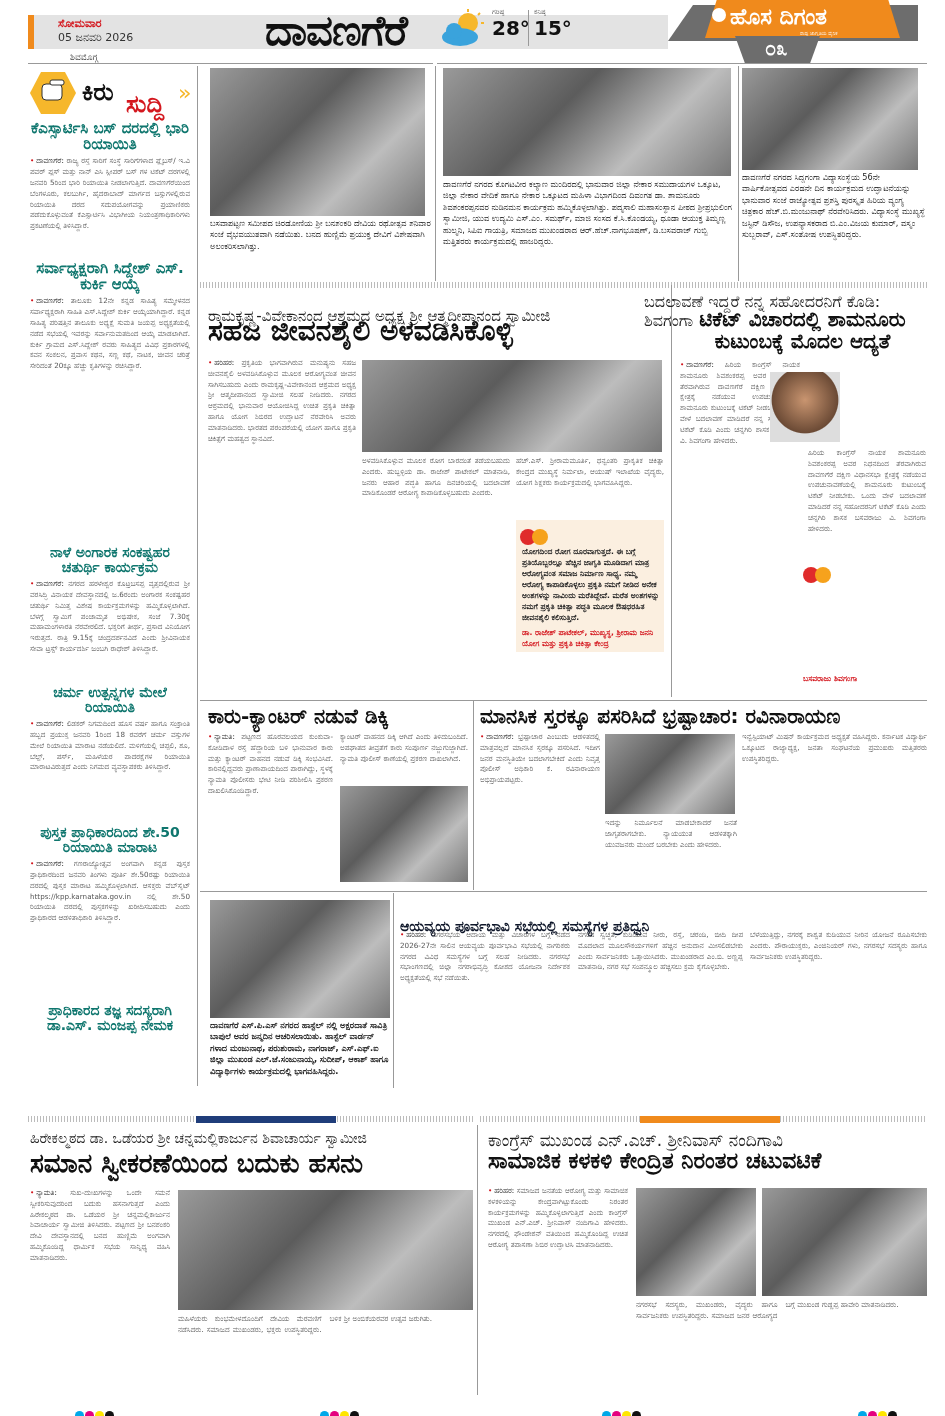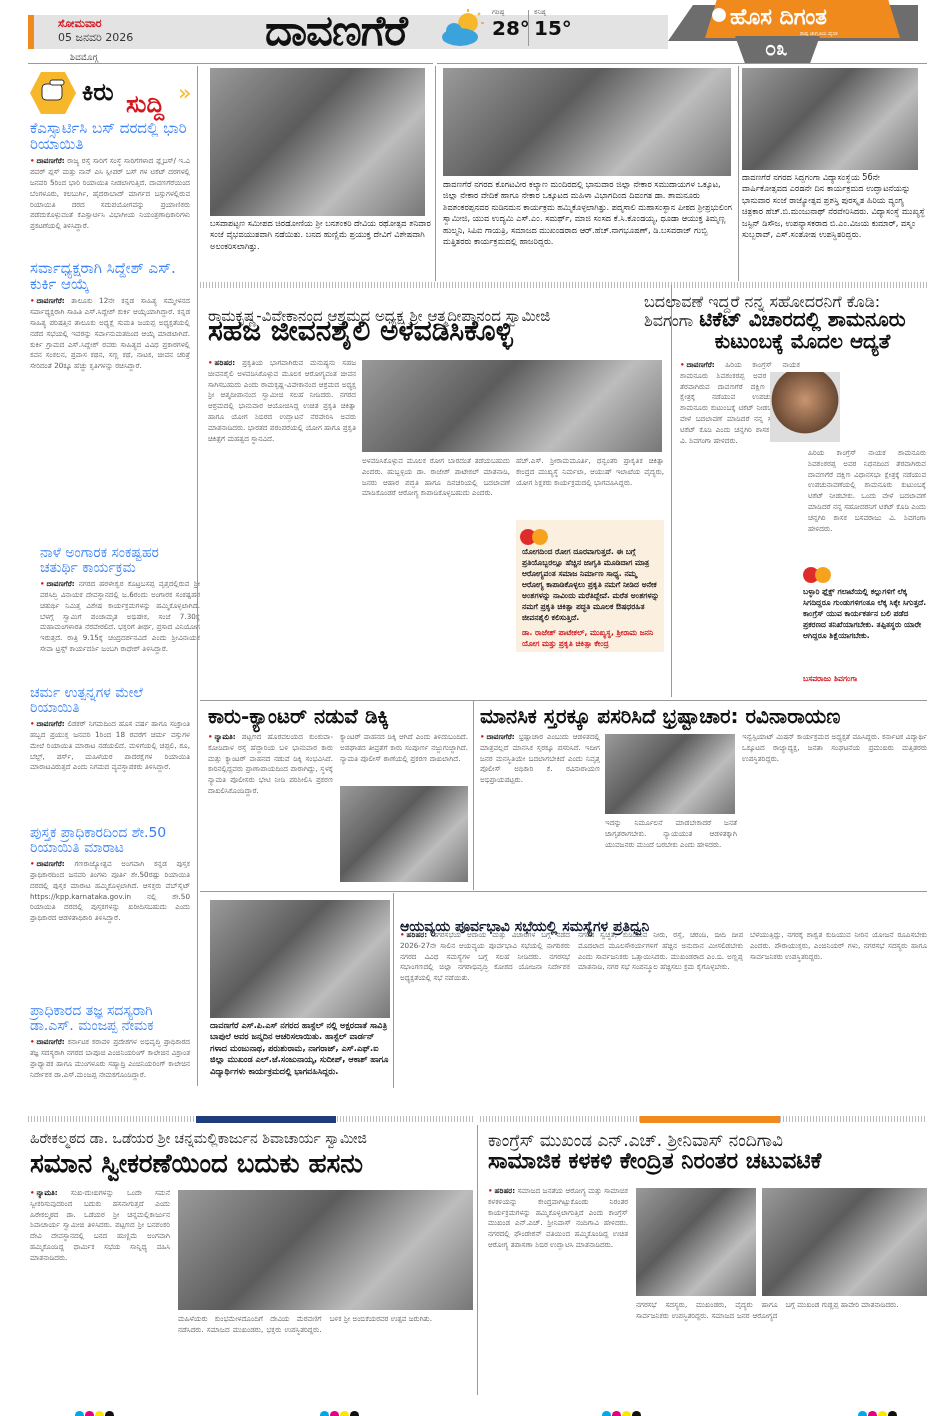--- a/index.html
+++ b/index.html
@@ -17,24 +17,24 @@
   .temp-lbl{font-size:7px;color:#555}
   .temp{font-size:20px;font-weight:bold;color:#111}
   .brand{left:705px;top:0;width:195px;height:38px;background:#f08a1c;clip-path:polygon(6% 0,94% 0,100% 100%,0 100%)}
   .brand-name{left:718px;top:4px;font-size:22px;font-weight:bold;color:#fff}
   .brand-tag{left:800px;top:30px;font-size:5px;color:#fff}
   .pageno-bg{left:735px;top:36px;width:85px;height:28px;background:#6d6d6d;clip-path:polygon(0 0,100% 0,88% 100%,12% 100%)}
   .pageno{left:765px;top:36px;font-size:20px;font-weight:bold;color:#fff}
   .hr{background:#999;height:1px}
   .vr{background:#999;width:1px}
   
-  .hl{font-weight:normal;color:#3b82f6;line-height:1.08;text-align:left}
+  .hl{font-weight:bold;color:#0f766e;line-height:1.08;text-align:center}
   .sub{color:#222;line-height:1.2}
   .body{font-size:7.2px;color:#555;line-height:1.5;text-align:justify}
-  .dateline{color:#111;font-weight:bold}
+  .dateline{color:#111;font-weight:normal}
   .dateline::before{content:"•";color:#d4181f;margin-right:2px}
   .photo{background:linear-gradient(135deg,#9a9a9a,#5c5c5c 40%,#bdbdbd 70%,#777);}
   .caption{font-size:8.2px;color:#222;line-height:1.4}
   .dotted{height:6px;background:repeating-linear-gradient(90deg,#bbb 0 1px,transparent 1px 3px)}
   .quote-box{background:#fbefe0}
   .cmyk span{display:inline-block;width:9px;height:9px;border-radius:50%;margin-right:1px}
   .kirusuddi{left:30px;top:70px;width:160px;height:46px}
 </style>
 </head>
 <body>
@@ -88,35 +88,34 @@
 </div>
 
 <div class="abs" style="left:30px;top:120px;width:160px">
   <div class="hl" style="font-size:15px">ಕೆಎಸ್ಸಾರ್ಟಿಸಿ ಬಸ್ ದರದಲ್ಲಿ ಭಾರಿ ರಿಯಾಯಿತಿ</div>
   <div class="body" style="margin-top:4px;height:108px;overflow:hidden"><span class="dateline">ದಾವಣಗೆರೆ:</span> <span>ರಾಜ್ಯ ರಸ್ತೆ ಸಾರಿಗೆ ಸಂಸ್ಥೆ ಸಾರಿಗೆಗಳಾದ ಫ್ಲೈಬಸ್/ ಇ.ವಿ ಪವರ್ ಪ್ಲಸ್ ಮತ್ತು ನಾನ್ ಎಸಿ ಸ್ಲೀಪರ್ ಬಸ್ ಗಳ ಟಿಕೆಟ್ ದರಗಳಲ್ಲಿ ಜನವರಿ 5ರಿಂದ ಭಾರಿ ರಿಯಾಯಿತಿ ನೀಡಲಾಗುತ್ತಿದೆ. ದಾವಣಗೆರೆಯಿಂದ ಬೆಂಗಳೂರು, ಕಲಬುರ್ಗಿ, ಹೈದರಾಬಾದ್ ಮಾರ್ಗದ ಬಸ್ಸುಗಳಲ್ಲಿರುವ ರಿಯಾಯಿತಿ ದರದ ಸದುಪಯೋಗವನ್ನು ಪ್ರಯಾಣಿಕರು ಪಡೆದುಕೊಳ್ಳುವಂತೆ ಕೆಎಸ್ಸಾರ್ಟಿಸಿ ವಿಭಾಗೀಯ ನಿಯಂತ್ರಣಾಧಿಕಾರಿಗಳು ಪ್ರಕಟಣೆಯಲ್ಲಿ ತಿಳಿಸಿದ್ದಾರೆ.</span></div>
 </div>
 <div class="abs" style="left:30px;top:260px;width:160px">
   <div class="hl" style="font-size:15px">ಸರ್ವಾಧ್ಯಕ್ಷರಾಗಿ ಸಿದ್ದೇಶ್ ಎಸ್. ಕುರ್ಕಿ ಆಯ್ಕೆ</div>
   <div class="body" style="margin-top:4px;height:256px;overflow:hidden"><span class="dateline">ದಾವಣಗೆರೆ:</span> <span>ತಾಲೂಕು 12ನೇ ಕನ್ನಡ ಸಾಹಿತ್ಯ ಸಮ್ಮೇಳನದ ಸರ್ವಾಧ್ಯಕ್ಷರಾಗಿ ಸಾಹಿತಿ ಎಸ್.ಸಿದ್ದೇಶ್ ಕುರ್ಕಿ ಆಯ್ಕೆಯಾಗಿದ್ದಾರೆ. ಕನ್ನಡ ಸಾಹಿತ್ಯ ಪರಿಷತ್ತಿನ ತಾಲೂಕು ಅಧ್ಯಕ್ಷೆ ಸುಮತಿ ಜಯಪ್ಪ ಅಧ್ಯಕ್ಷತೆಯಲ್ಲಿ ನಡೆದ ಸಭೆಯಲ್ಲಿ ಇವರನ್ನು ಸರ್ವಾನುಮತದಿಂದ ಆಯ್ಕೆ ಮಾಡಲಾಗಿದೆ. ಕುರ್ಕಿ ಗ್ರಾಮದ ಎಸ್.ಸಿದ್ದೇಶ್ ರವರು ಸಾಹಿತ್ಯದ ವಿವಿಧ ಪ್ರಕಾರಗಳಲ್ಲಿ ಕವನ ಸಂಕಲನ, ಪ್ರವಾಸ ಕಥನ, ಸಣ್ಣ ಕಥೆ, ನಾಟಕ, ಜೀವನ ಚರಿತ್ರೆ ಸೇರಿದಂತೆ 20ಕ್ಕೂ ಹೆಚ್ಚು ಕೃತಿಗಳನ್ನು ರಚಿಸಿದ್ದಾರೆ.</span></div>
 </div>
-<div class="abs" style="left:40px;top:545px;width:160px">
+<div class="abs" style="left:30px;top:545px;width:160px">
   <div class="hl" style="font-size:14px">ನಾಳೆ ಅಂಗಾರಕ ಸಂಕಷ್ಟಹರ ಚತುರ್ಥಿ ಕಾರ್ಯಕ್ರಮ</div>
   <div class="body" style="margin-top:4px;height:95px;overflow:hidden"><span class="dateline">ದಾವಣಗೆರೆ:</span> <span>ನಗರದ ಹರಳೇಶ್ವರ ಕೊಟ್ರಬಸಪ್ಪ ವೃತ್ತದಲ್ಲಿರುವ ಶ್ರೀ ವರಸಿದ್ಧಿ ವಿನಾಯಕ ದೇವಸ್ಥಾನದಲ್ಲಿ ಜ.6ರಂದು ಅಂಗಾರಕ ಸಂಕಷ್ಟಹರ ಚತುರ್ಥಿ ನಿಮಿತ್ತ ವಿಶೇಷ ಕಾರ್ಯಕ್ರಮಗಳನ್ನು ಹಮ್ಮಿಕೊಳ್ಳಲಾಗಿದೆ. ಬೆಳಗ್ಗೆ ಸ್ವಾಮಿಗೆ ಪಂಚಾಮೃತ ಅಭಿಷೇಕ, ಸಂಜೆ 7.30ಕ್ಕೆ ಮಹಾಮಂಗಳಾರತಿ ನೆರವೇರಲಿದೆ. ಭಕ್ತರಿಗೆ ತೀರ್ಥ, ಪ್ರಸಾದ ವಿನಿಯೋಗ ಇರುತ್ತದೆ. ರಾತ್ರಿ 9.15ಕ್ಕೆ ಚಂದ್ರದರ್ಶನವಿದೆ ಎಂದು ಶ್ರೀವಿನಾಯಕ ಸೇವಾ ಟ್ರಸ್ಟ್ ಕಾರ್ಯದರ್ಶಿ ಜಂಬಗಿ ರಾಧೇಶ್ ತಿಳಿಸಿದ್ದಾರೆ.</span></div>
 </div>
 <div class="abs" style="left:30px;top:685px;width:160px">
   <div class="hl" style="font-size:14px">ಚರ್ಮ ಉತ್ಪನ್ನಗಳ ಮೇಲೆ ರಿಯಾಯಿತಿ</div>
   <div class="body" style="margin-top:4px;height:82px;overflow:hidden"><span class="dateline">ದಾವಣಗೆರೆ:</span> <span>ಲಿಡಕರ್ ನಿಗಮದಿಂದ ಹೊಸ ವರ್ಷ ಹಾಗೂ ಸಂಕ್ರಾಂತಿ ಹಬ್ಬದ ಪ್ರಯುಕ್ತ ಜನವರಿ 1ರಿಂದ 18 ರವರೆಗೆ ಚರ್ಮ ವಸ್ತುಗಳ ಮೇಲೆ ರಿಯಾಯಿತಿ ಮಾರಾಟ ನಡೆಯಲಿದೆ. ಮಳಿಗೆಯಲ್ಲಿ ಚಪ್ಪಲಿ, ಶೂ, ಬೆಲ್ಟ್, ಪರ್ಸ್, ಮಹಿಳೆಯರ ಪಾದರಕ್ಷೆಗಳ ರಿಯಾಯಿತಿ ಮಾರಾಟವಿರುತ್ತದೆ ಎಂದು ನಿಗಮದ ವ್ಯವಸ್ಥಾಪಕರು ತಿಳಿಸಿದ್ದಾರೆ.</span></div>
 </div>
 <div class="abs" style="left:30px;top:825px;width:160px">
   <div class="hl" style="font-size:14px">ಪುಸ್ತಕ ಪ್ರಾಧಿಕಾರದಿಂದ ಶೇ.50 ರಿಯಾಯಿತಿ ಮಾರಾಟ</div>
   <div class="body" style="margin-top:4px;height:125px;overflow:hidden"><span class="dateline">ದಾವಣಗೆರೆ:</span> <span>ಗಣರಾಜ್ಯೋತ್ಸವ ಅಂಗವಾಗಿ ಕನ್ನಡ ಪುಸ್ತಕ ಪ್ರಾಧಿಕಾರದಿಂದ ಜನವರಿ ತಿಂಗಳು ಪೂರ್ತಿ ಶೇ.50ರಷ್ಟು ರಿಯಾಯಿತಿ ದರದಲ್ಲಿ ಪುಸ್ತಕ ಮಾರಾಟ ಹಮ್ಮಿಕೊಳ್ಳಲಾಗಿದೆ. ಆಸಕ್ತರು ವೆಬ್‌ಸೈಟ್ https://kpp.karnataka.gov.in ನಲ್ಲಿ ಶೇ.50 ರಿಯಾಯಿತಿ ದರದಲ್ಲಿ ಪುಸ್ತಕಗಳನ್ನು ಖರೀದಿಸಬಹುದು ಎಂದು ಪ್ರಾಧಿಕಾರದ ಆಡಳಿತಾಧಿಕಾರಿ ತಿಳಿಸಿದ್ದಾರೆ.</span></div>
 </div>
 <div class="abs" style="left:30px;top:1003px;width:160px">
   <div class="hl" style="font-size:14px">ಪ್ರಾಧಿಕಾರದ ತಜ್ಞ ಸದಸ್ಯರಾಗಿ ಡಾ.ಎಸ್. ಮಂಜಪ್ಪ ನೇಮಕ</div>
-  <div class="body" style="margin-top:4px;height:60px;overflow:hidden"><span class="dateline">ದಾವಣಗೆರೆ:</span> <span>ಕರ್ನಾಟಕ ಕರಾವಳಿ ಪ್ರದೇಶಗಳ ಅಭಿವೃದ್ಧಿ ಪ್ರಾಧಿಕಾರದ ತಜ್ಞ ಸದಸ್ಯರಾಗಿ ನಗರದ ಬಾಪೂಜಿ ಎಂಜಿನಿಯರಿಂಗ್ ಕಾಲೇಜಿನ ವಿಶ್ರಾಂತ ಪ್ರಾಧ್ಯಾಪಕ ಹಾಗೂ ಮುಂಗಳೂರು ಸಹ್ಯಾದ್ರಿ ಎಂಜಿನಿಯರಿಂಗ್ ಕಾಲೇಜಿನ ನಿರ್ದೇಶಕ ಡಾ.ಎಸ್.ಮಂಜಪ್ಪ ನೇಮಕಗೊಂಡಿದ್ದಾರೆ.</span></div>
 </div>
 <div class="abs vr" style="left:197px;top:66px;height:1020px"></div>
 
 <div class="abs photo" style="left:210px;top:68px;width:215px;height:148px"></div>
 <div class="abs caption" style="left:210px;top:218px;width:225px;height:60px;overflow:hidden">ಬಸವಾಪಟ್ಟಣ ಸಮೀಪದ ಚಿರಡೋಣಿಯ ಶ್ರೀ ಬನಶಂಕರಿ ದೇವಿಯ ರಥೋತ್ಸವ ಶನಿವಾರ ಸಂಜೆ ವೈಭವಯುತವಾಗಿ ನಡೆಯಿತು. ಬನದ ಹುಣ್ಣಿಮೆ ಪ್ರಯುಕ್ತ ದೇವಿಗೆ ವಿಶೇಷವಾಗಿ ಅಲಂಕರಿಸಲಾಗಿತ್ತು.</div>
 <div class="abs vr" style="left:435px;top:66px;height:215px"></div>
 <div class="abs photo" style="left:443px;top:68px;width:288px;height:108px"></div>
 <div class="abs caption" style="left:443px;top:179px;width:292px;height:100px;overflow:hidden">ದಾವಣಗೆರೆ ನಗರದ ಕೊಗಟವೀರ ಕಲ್ಯಾಣ ಮಂದಿರದಲ್ಲಿ ಭಾನುವಾರ ಜಿಲ್ಲಾ ನೇಕಾರ ಸಮುದಾಯಗಳ ಒಕ್ಕೂಟ, ಜಿಲ್ಲಾ ನೇಕಾರ ವೇದಿಕೆ ಹಾಗೂ ನೇಕಾರ ಒಕ್ಕೂಟದ ಮಹಿಳಾ ವಿಭಾಗದಿಂದ ದಿವಂಗತ ಡಾ. ಶಾಮನೂರು ಶಿವಶಂಕರಪ್ಪನವರ ನುಡಿನಮನ ಕಾರ್ಯಕ್ರಮ ಹಮ್ಮಿಕೊಳ್ಳಲಾಗಿತ್ತು. ಪದ್ಮಸಾಲಿ ಮಹಾಸಂಸ್ಥಾನ ಪೀಠದ ಶ್ರೀಪ್ರಭುಲಿಂಗ ಸ್ವಾಮೀಜಿ, ಯುವ ಉದ್ಯಮಿ ಎಸ್.ಎಂ. ಸಮರ್ಥ್, ಮಾಜಿ ಸಂಸದ ಕೆ.ಸಿ.ಕೊಂಡಯ್ಯ, ಧೂಡಾ ಆಯುಕ್ತ ತಿಮ್ಮಣ್ಣ ಹುಲ್ಮನಿ, ಸಿಪಿಐ ಗಾಯತ್ರಿ, ಸಮಾಜದ ಮುಖಂಡರಾದ ಆರ್.ಹೆಚ್.ನಾಗಭೂಷಣ್, ಡಿ.ಬಸವರಾಜ್ ಗುಬ್ಬಿ ಮತ್ತಿತರರು ಕಾರ್ಯಕ್ರಮದಲ್ಲಿ ಹಾಜರಿದ್ದರು.</div>
 <div class="abs vr" style="left:738px;top:66px;height:215px"></div>
 <div class="abs photo" style="left:742px;top:68px;width:176px;height:102px"></div>
@@ -142,21 +141,20 @@
 <div class="abs sub" style="left:644px;top:292px;width:245px;font-size:16px">ಬದಲಾವಣೆ ಇದ್ದರೆ ನನ್ನ ಸಹೋದರನಿಗೆ ಕೊಡಿ: ಶಿವಗಂಗಾ</div>
 <div class="abs" style="left:680px;top:308px;width:245px;font-size:20px;font-weight:bold;color:#111;line-height:1.1;text-align:center">ಟಿಕೆಟ್ ವಿಚಾರದಲ್ಲಿ ಶಾಮನೂರು ಕುಟುಂಬಕ್ಕೆ ಮೊದಲ ಆದ್ಯತೆ</div>
 <div class="abs body" style="left:680px;top:360px;width:120px;height:330px;overflow:hidden"><span class="dateline">ದಾವಣಗೆರೆ:</span> <span>ಹಿರಿಯ ಕಾಂಗ್ರೆಸ್ ನಾಯಕ ಶಾಮನೂರು ಶಿವಶಂಕರಪ್ಪ ಅವರ ನಿಧನದಿಂದ ತೆರವಾಗಿರುವ ದಾವಣಗೆರೆ ದಕ್ಷಿಣ ವಿಧಾನಸಭಾ ಕ್ಷೇತ್ರಕ್ಕೆ ನಡೆಯುವ ಉಪಚುನಾವಣೆಯಲ್ಲಿ ಶಾಮನೂರು ಕುಟುಂಬಕ್ಕೆ ಟಿಕೆಟ್ ನೀಡಬೇಕು. ಒಂದು ವೇಳೆ ಬದಲಾವಣೆ ಮಾಡಿದರೆ ನನ್ನ ಸಹೋದರನಿಗೆ ಟಿಕೆಟ್ ಕೊಡಿ ಎಂದು ಚನ್ನಗಿರಿ ಶಾಸಕ ಬಸವರಾಜು ವಿ. ಶಿವಗಂಗಾ ಹೇಳಿದರು.</span></div>
 <div class="abs photo" style="left:770px;top:372px;width:70px;height:70px;background:radial-gradient(circle at 50% 40%,#c99570,#6b4a35 60%,#ddd 62%)"></div>
 <div class="abs body" style="left:808px;top:448px;width:118px;height:110px;overflow:hidden">ಹಿರಿಯ ಕಾಂಗ್ರೆಸ್ ನಾಯಕ ಶಾಮನೂರು ಶಿವಶಂಕರಪ್ಪ ಅವರ ನಿಧನದಿಂದ ತೆರವಾಗಿರುವ ದಾವಣಗೆರೆ ದಕ್ಷಿಣ ವಿಧಾನಸಭಾ ಕ್ಷೇತ್ರಕ್ಕೆ ನಡೆಯುವ ಉಪಚುನಾವಣೆಯಲ್ಲಿ ಶಾಮನೂರು ಕುಟುಂಬಕ್ಕೆ ಟಿಕೆಟ್ ನೀಡಬೇಕು. ಒಂದು ವೇಳೆ ಬದಲಾವಣೆ ಮಾಡಿದರೆ ನನ್ನ ಸಹೋದರನಿಗೆ ಟಿಕೆಟ್ ಕೊಡಿ ಎಂದು ಚನ್ನಗಿರಿ ಶಾಸಕ ಬಸವರಾಜು ವಿ. ಶಿವಗಂಗಾ ಹೇಳಿದರು.</div>
 <div class="abs" style="left:803px;top:562px;width:124px;height:130px">
   <svg width="28" height="22" viewBox="0 0 28 22">
       <circle cx="8" cy="13" r="8" fill="#e02b2b"></circle>
       <circle cx="20" cy="13" r="8" fill="#f6a21c"></circle>
     </svg>
-  <div class="abs" style="left:0;top:24px;width:124px;font-size:7.6px;font-weight:bold;color:#222;line-height:1.45;height:80px;overflow:hidden">ಬಳ್ಳಾರಿ ಫ್ಲೆಕ್ಸ್ ಗಲಾಟೆಯಲ್ಲಿ ಕಲ್ಲುಗಳಿಗೆ ಲೆಕ್ಕ ಸಿಗದಿದ್ದರೂ ಗುಂಡುಗಳಿಗಂತೂ ಲೆಕ್ಕ ಸಿಕ್ಕೇ ಸಿಗುತ್ತದೆ. ಕಾಂಗ್ರೆಸ್ ಯುವ ಕಾರ್ಯಕರ್ತನ ಬಲಿ ಪಡೆದ ಪ್ರಕರಣದ ತನಿಖೆಯಾಗಬೇಕು. ತಪ್ಪಿತಸ್ಥರು ಯಾರೇ ಆಗಿದ್ದರೂ ಶಿಕ್ಷೆಯಾಗಬೇಕು.</div>
   <div class="abs" style="left:0;top:112px;font-size:7.6px;font-weight:bold;color:#d4181f">ಬಸವರಾಜು ಶಿವಗಂಗಾ</div>
 </div>
 <div class="abs hr" style="left:200px;top:700px;width:727px"></div>
 
 <div class="abs" style="left:208px;top:704px;width:260px;font-size:20px;font-weight:bold;color:#111">ಕಾರು-ಕ್ಯಾಂಟರ್ ನಡುವೆ ಡಿಕ್ಕಿ</div>
 <div class="abs body" style="left:208px;top:732px;width:125px;height:155px;overflow:hidden"><span class="dateline">ನ್ಯಾಮತಿ:</span> <span>ಪಟ್ಟಣದ ಹೊರವಲಯದ ಕುಂಕುವಾ-ಕೋಡಿದಾಳ ರಸ್ತೆ ಹೆದ್ದಾರಿಯ ಬಳಿ ಭಾನುವಾರ ಕಾರು ಮತ್ತು ಕ್ಯಾಂಟರ್ ವಾಹನದ ನಡುವೆ ಡಿಕ್ಕಿ ಸಂಭವಿಸಿದೆ. ಕಾರಿನಲ್ಲಿದ್ದವರು ಪ್ರಾಣಾಪಾಯದಿಂದ ಪಾರಾಗಿದ್ದು, ಸ್ಥಳಕ್ಕೆ ನ್ಯಾಮತಿ ಪೊಲೀಸರು ಭೇಟಿ ನೀಡಿ ಪರಿಶೀಲಿಸಿ ಪ್ರಕರಣ ದಾಖಲಿಸಿಕೊಂಡಿದ್ದಾರೆ.</span></div>
 <div class="abs body" style="left:340px;top:732px;width:128px;height:50px;overflow:hidden">ಕ್ಯಾಂಟರ್ ವಾಹನದ ಡಿಕ್ಕಿ ಆಗಿದೆ ಎಂದು ತಿಳಿದುಬಂದಿದೆ. ಅಪಘಾತದ ತೀವ್ರತೆಗೆ ಕಾರು ಸಂಪೂರ್ಣ ನಜ್ಜುಗುಜ್ಜಾಗಿದೆ. ನ್ಯಾಮತಿ ಪೊಲೀಸ್ ಠಾಣೆಯಲ್ಲಿ ಪ್ರಕರಣ ದಾಖಲಾಗಿದೆ.</div>
 <div class="abs photo" style="left:340px;top:786px;width:128px;height:96px"></div>
 <div class="abs vr" style="left:473px;top:700px;height:190px"></div>
 

